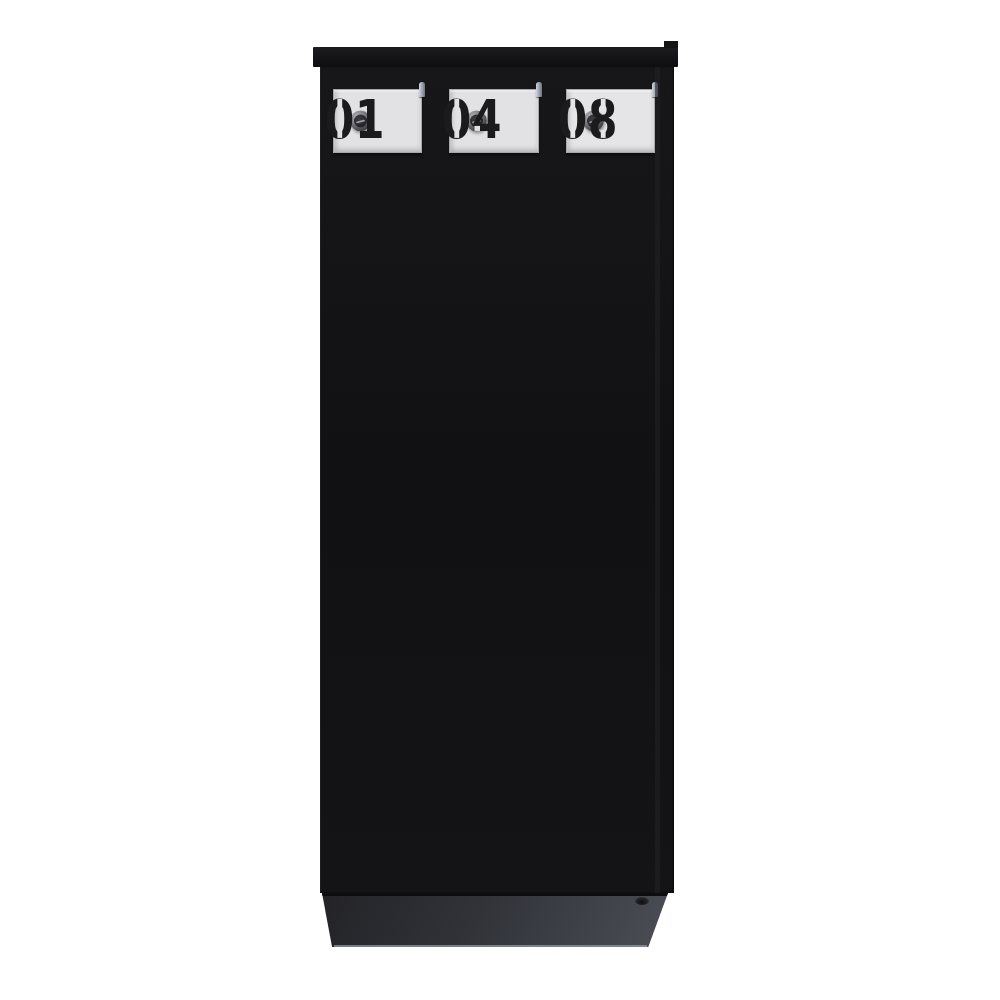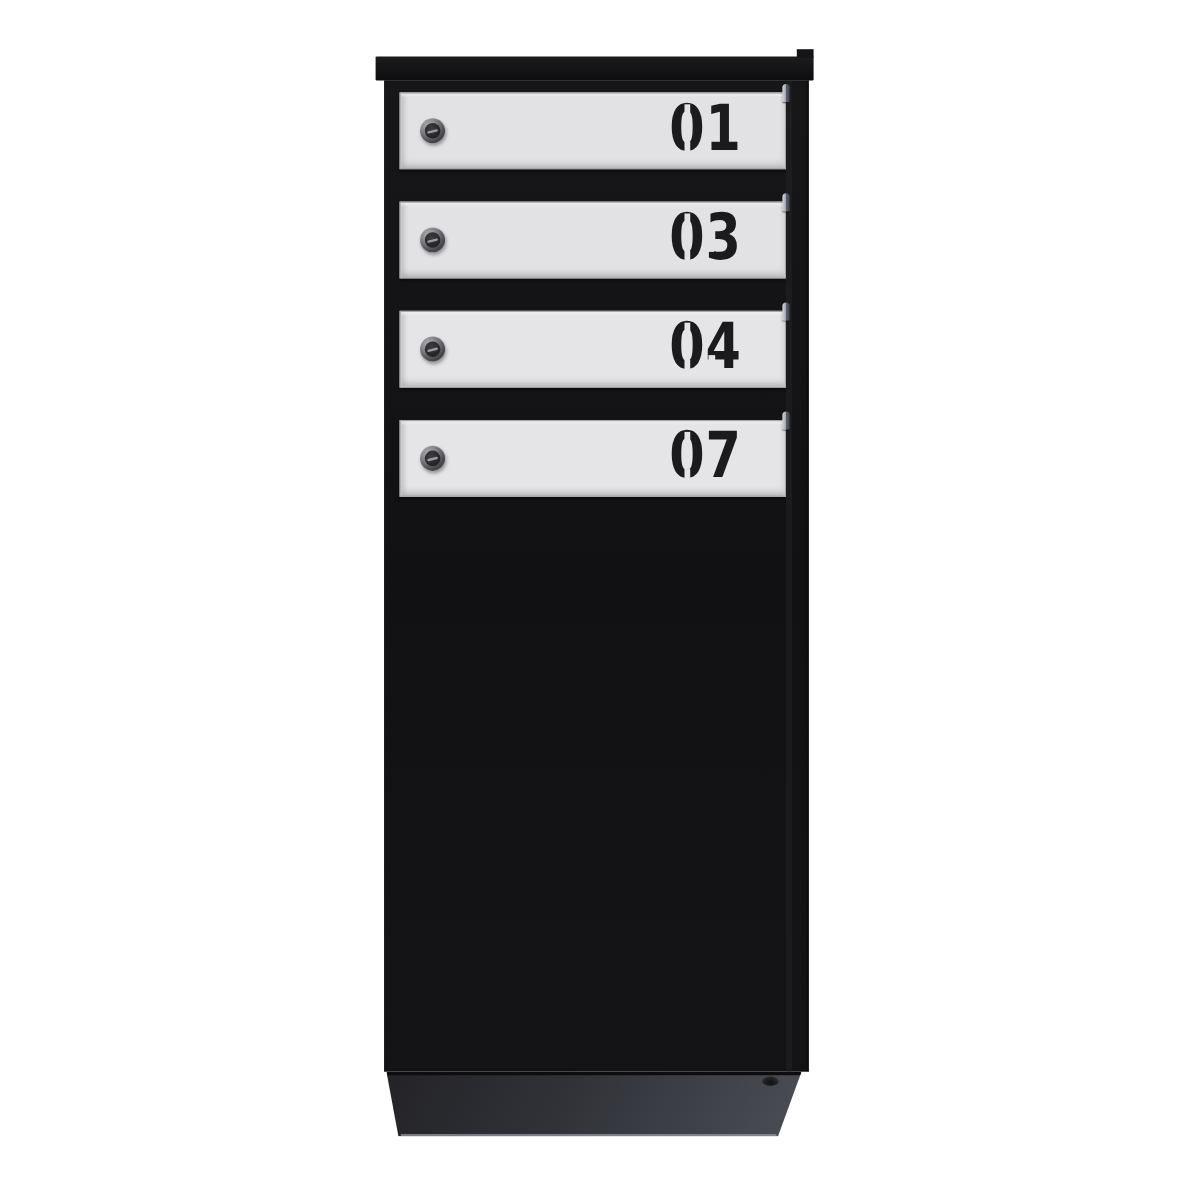--- a/index.html
+++ b/index.html
@@ -25,22 +25,22 @@
     background:linear-gradient(180deg,#171719 0%,#111113 50%,#141416 100%);
     box-shadow:inset 1px 0 1px rgba(255,255,255,0.06), inset -1px 0 2px rgba(0,0,0,0.6);
   }
   
   .bodyframe::after{
     content:"";position:absolute;top:0;bottom:0;left:335px;width:5px;
     background:#222226;opacity:.55;
   }
 
   .doors{
-    position:absolute;left:13px;top:10px;width:322px;
-    display:flex;flex-direction:column;gap:27px;
+    position:absolute;left:13px;top:22px;width:322px;
+    display:flex;gap:27px;
   }
 
   
   .door{
     --face:#e4e4e6;
     position:relative;height:64px;width:322px;
     background:var(--face);
     border:1px solid #a8a8ab;box-sizing:border-box;
     box-shadow:
       inset 0 2px 2px rgba(255,255,255,0.55),
@@ -140,35 +140,28 @@
     <span class="lock">
       <span class="lock-core"></span>
     </span>
     <span class="number"><span class="digit d0">0</span><span class="digit d1">1</span></span>
   </div>
         <div class="door">
     <span class="hinge"></span>
     <span class="lock">
       <span class="lock-core"></span>
     </span>
-    <span class="number"><span class="digit d0">0</span><span class="digit d3">3</span></span>
-  </div>
-        <div class="door">
-    <span class="hinge"></span>
-    <span class="lock">
-      <span class="lock-core"></span>
-    </span>
     <span class="number"><span class="digit d0">0</span><span class="digit d4">4</span></span>
   </div>
         <div class="door">
     <span class="hinge"></span>
     <span class="lock">
       <span class="lock-core"></span>
     </span>
-    <span class="number"><span class="digit d0">0</span><span class="digit d7">7</span></span>
+    <span class="number"><span class="digit d0">0</span><span class="digit d8">8</span></span>
   </div>
       </div>
   </div>
 
   <div class="base">
     <div class="rivet"></div>
   </div>
 
 </div>
 

